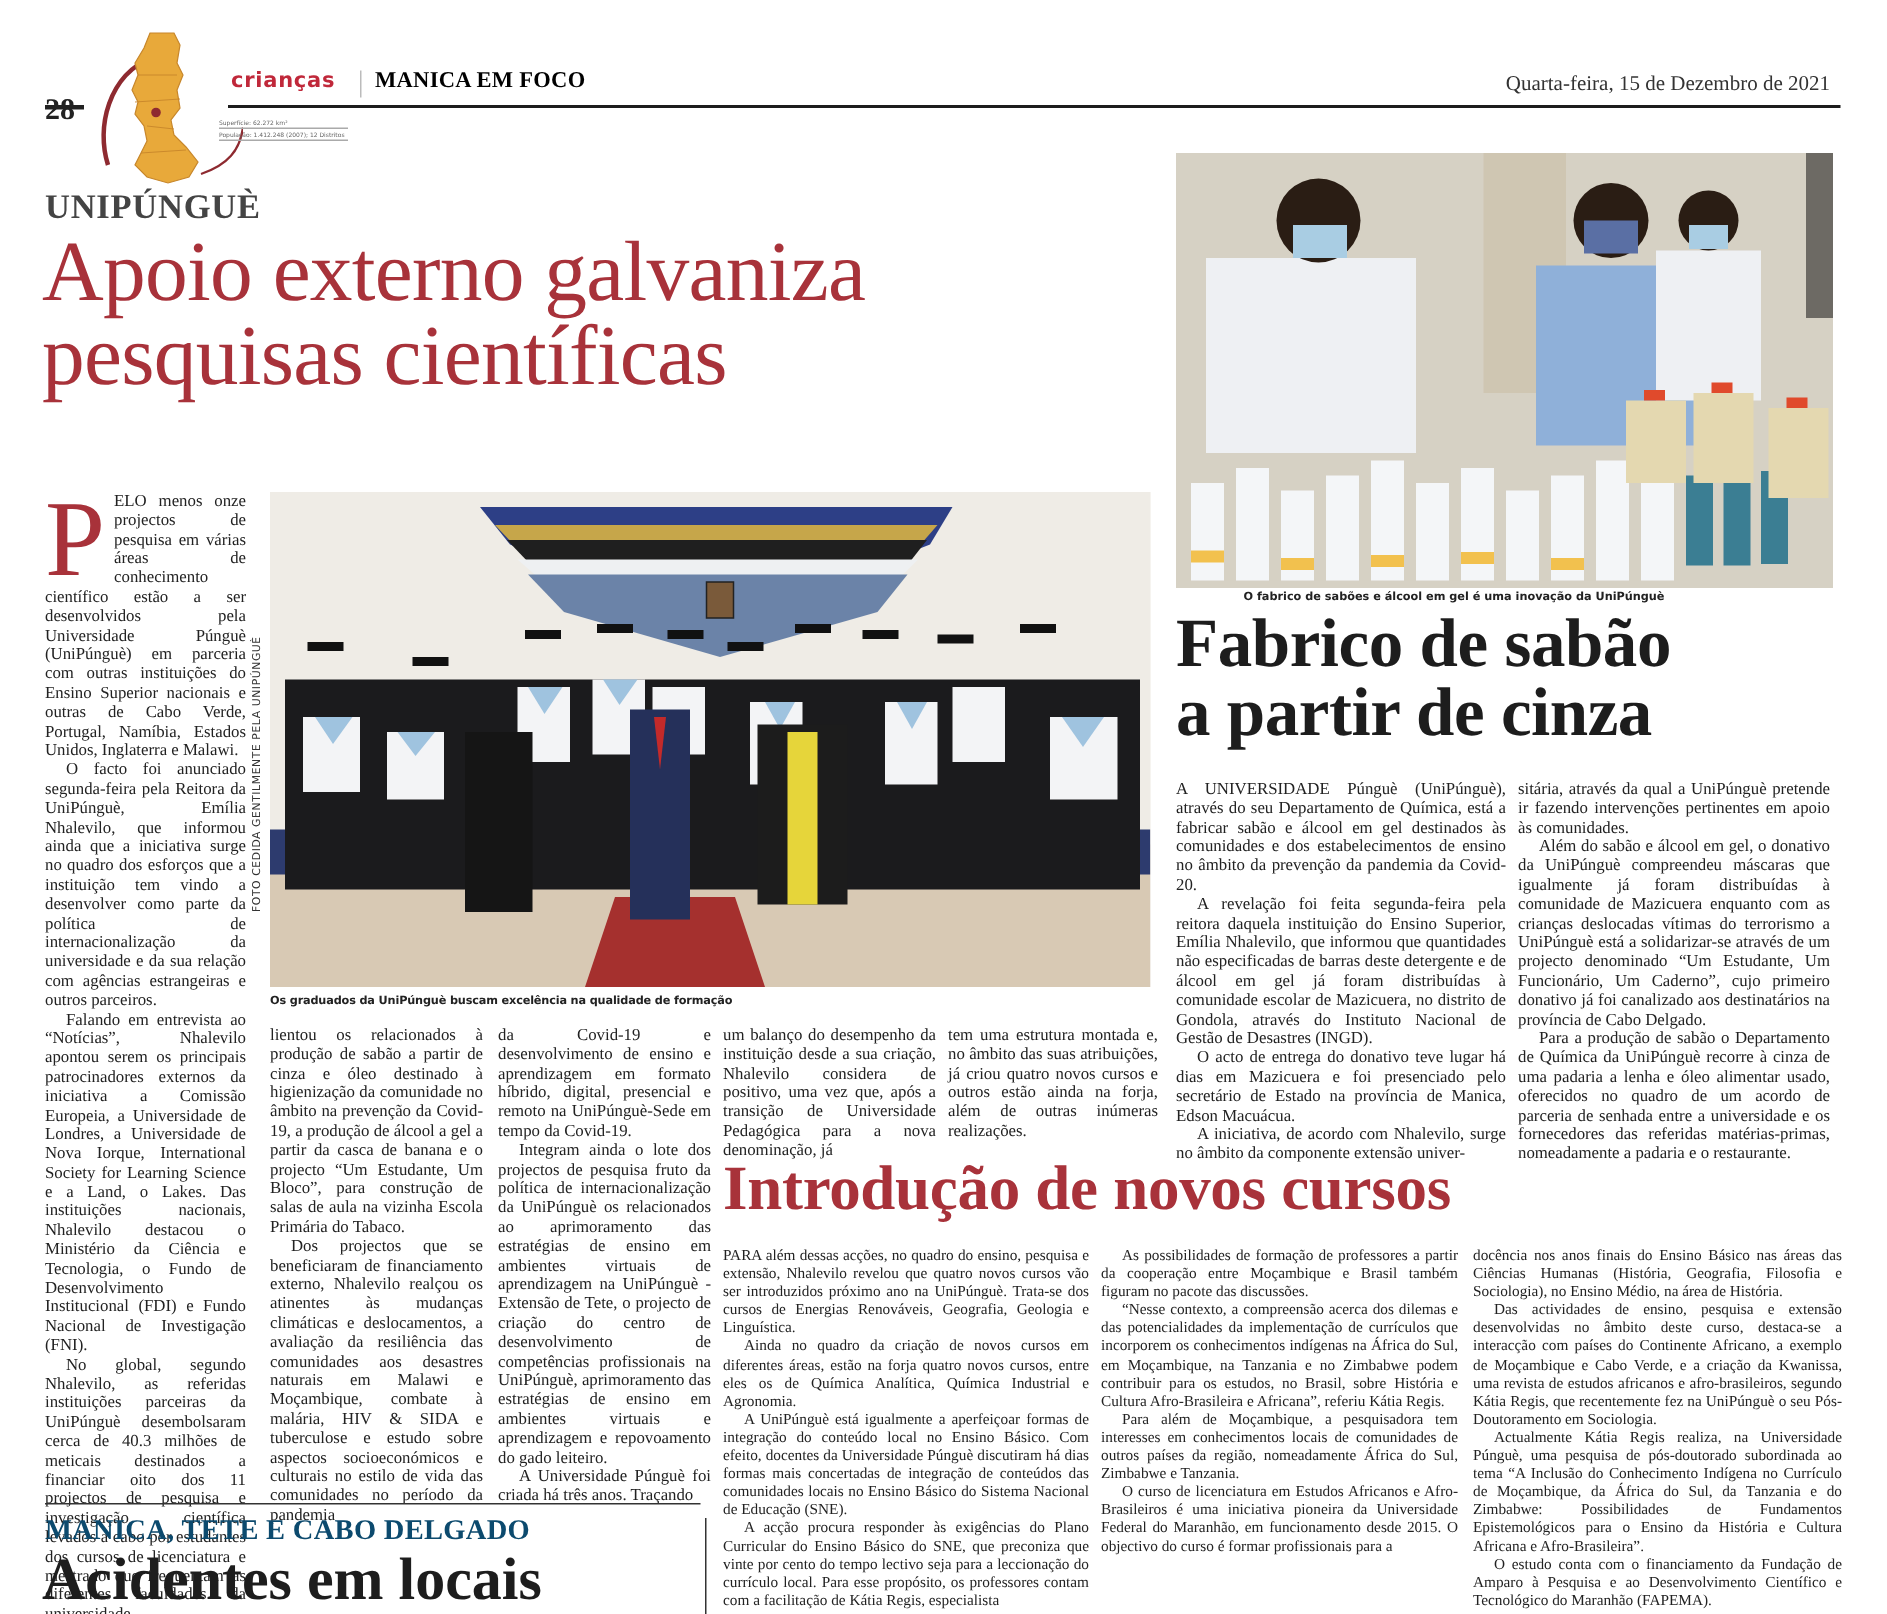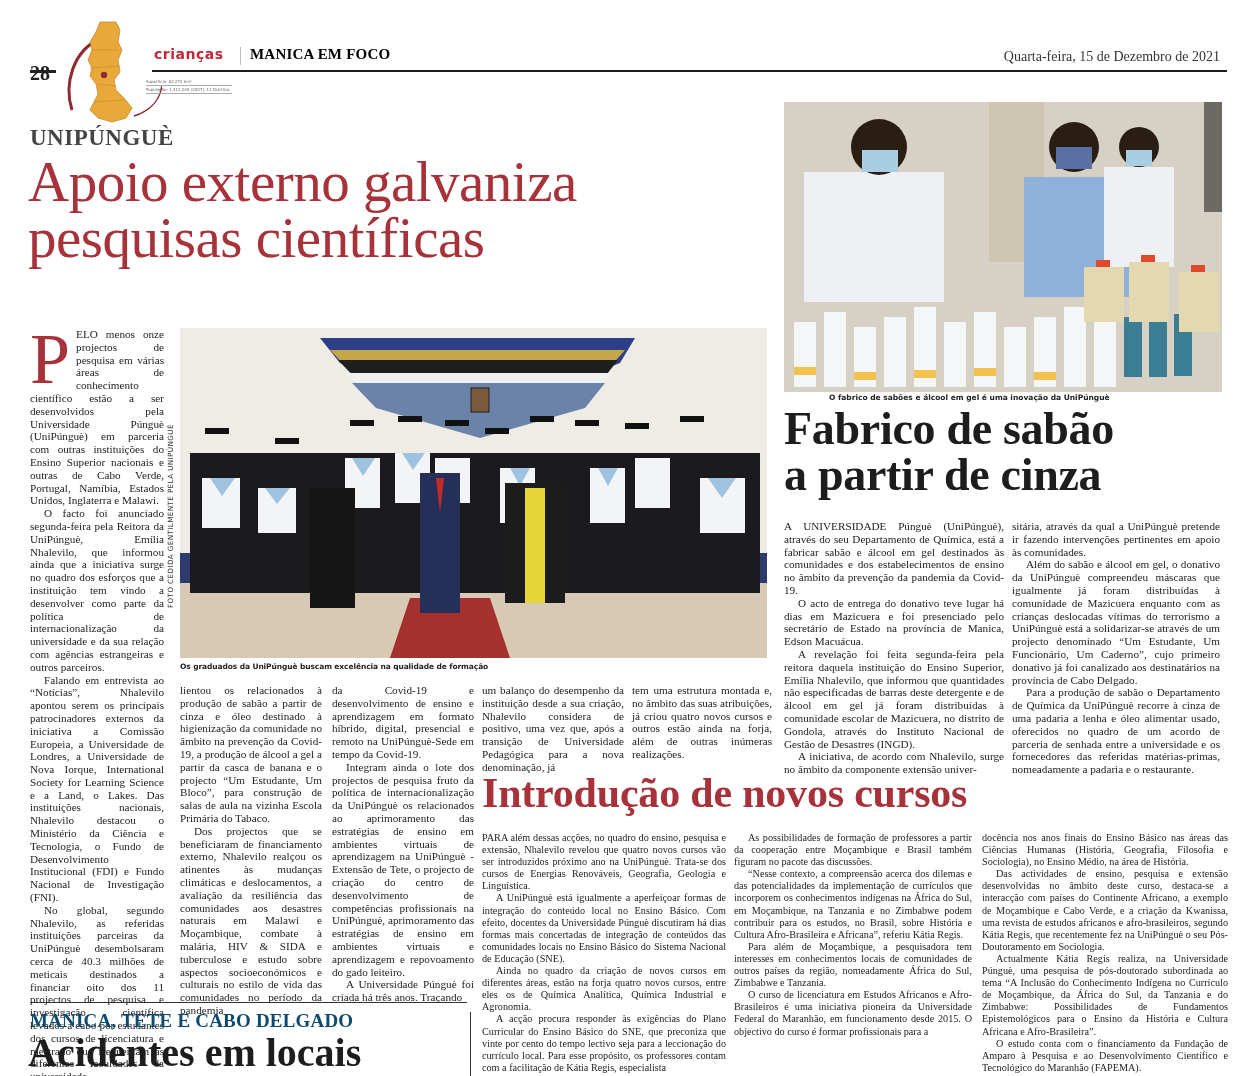--- a/index.html
+++ b/index.html
@@ -228,37 +228,37 @@
     </g>
   </svg>
 </div>
 <div class="abs soap-caption">O fabrico de sabões e álcool em gel é uma inovação da UniPúnguè</div>
 <h2 class="abs soap-headline">
   <span>Fabrico de sabão</span><br>
   <span>a partir de cinza</span>
 </h2>
 
 <div class="abs col c6">
-  <p class="first">A UNIVERSIDADE Púnguè (UniPúnguè), através do seu Departamento de Química, está a fabricar sabão e álcool em gel destinados às comunidades e dos estabelecimentos de ensino no âmbito da prevenção da pandemia da Covid-19.</p>
+  <p class="first">A UNIVERSIDADE Púnguè (UniPúnguè), através do seu Departamento de Química, está a fabricar sabão e álcool em gel destinados às comunidades e dos estabelecimentos de ensino no âmbito da prevenção da pandemia da Covid-20.</p>
+  <p>A revelação foi feita segunda-feira pela reitora daquela instituição do Ensino Superior, Emília Nhalevilo, que informou que quantidades não especificadas de barras deste detergente e de álcool em gel já foram distribuídas à comunidade escolar de Mazicuera, no distrito de Gondola, através do Instituto Nacional de Gestão de Desastres (INGD).</p>
   <p>O acto de entrega do donativo teve lugar há dias em Mazicuera e foi presenciado pelo secretário de Estado na província de Manica, Edson Macuácua.</p>
-  <p>A revelação foi feita segunda-feira pela reitora daquela instituição do Ensino Superior, Emília Nhalevilo, que informou que quantidades não especificadas de barras deste detergente e de álcool em gel já foram distribuídas à comunidade escolar de Mazicuera, no distrito de Gondola, através do Instituto Nacional de Gestão de Desastres (INGD).</p>
   <p>A iniciativa, de acordo com Nhalevilo, surge no âmbito da componente extensão univer-</p>
 </div>
 <div class="abs col c7">
   <p class="first">sitária, através da qual a UniPúnguè pretende ir fazendo intervenções pertinentes em apoio às comunidades.</p>
   <p>Além do sabão e álcool em gel, o donativo da UniPúnguè compreendeu máscaras que igualmente já foram distribuídas à comunidade de Mazicuera enquanto com as crianças deslocadas vítimas do terrorismo a UniPúnguè está a solidarizar-se através de um projecto denominado “Um Estudante, Um Funcionário, Um Caderno”, cujo primeiro donativo já foi canalizado aos destinatários na província de Cabo Delgado.</p>
   <p>Para a produção de sabão o Departamento de Química da UniPúnguè recorre à cinza de uma padaria a lenha e óleo alimentar usado, oferecidos no quadro de um acordo de parceria de senhada entre a universidade e os fornecedores das referidas matérias-primas, nomeadamente a padaria e o restaurante.</p>
 </div>
 
 <h2 class="abs sub-headline">Introdução de novos cursos</h2>
 
 <div class="abs col c8">
   <p class="first">PARA além dessas acções, no quadro do ensino, pesquisa e extensão, Nhalevilo revelou que quatro novos cursos vão ser introduzidos próximo ano na UniPúnguè. Trata-se dos cursos de Energias Renováveis, Geografia, Geologia e Linguística.</p>
+  <p>Ainda no quadro da criação de novos cursos em diferentes áreas, estão na forja quatro novos cursos, entre eles os de Química Analítica, Química Industrial e Agronomia.</p>
   <p>A UniPúnguè está igualmente a aperfeiçoar formas de integração do conteúdo local no Ensino Básico. Com efeito, docentes da Universidade Púnguè discutiram há dias formas mais concertadas de integração de conteúdos das comunidades locais no Ensino Básico do Sistema Nacional de Educação (SNE).</p>
-  <p>Ainda no quadro da criação de novos cursos em diferentes áreas, estão na forja quatro novos cursos, entre eles os de Química Analítica, Química Industrial e Agronomia.</p>
   <p>A acção procura responder às exigências do Plano Curricular do Ensino Básico do SNE, que preconiza que vinte por cento do tempo lectivo seja para a leccionação do currículo local. Para esse propósito, os professores contam com a facilitação de Kátia Regis, especialista</p>
 </div>
 <div class="abs col c9">
   <p>As possibilidades de formação de professores a partir da cooperação entre Moçambique e Brasil também figuram no pacote das discussões.</p>
   <p>“Nesse contexto, a compreensão acerca dos dilemas e das potencialidades da implementação de currículos que incorporem os conhecimentos indígenas na África do Sul, em Moçambique, na Tanzania e no Zimbabwe podem contribuir para os estudos, no Brasil, sobre História e Cultura Afro-Brasileira e Africana”, referiu Kátia Regis.</p>
   <p>Para além de Moçambique, a pesquisadora tem interesses em conhecimentos locais de comunidades de outros países da região, nomeadamente África do Sul, Zimbabwe e Tanzania.</p>
   <p>O curso de licenciatura em Estudos Africanos e Afro-Brasileiros é uma iniciativa pioneira da Universidade Federal do Maranhão, em funcionamento desde 2015. O objectivo do curso é formar profissionais para a</p>
 </div>
 <div class="abs col c10">
   <p class="first">docência nos anos finais do Ensino Básico nas áreas das Ciências Humanas (História, Geografia, Filosofia e Sociologia), no Ensino Médio, na área de História.</p>

